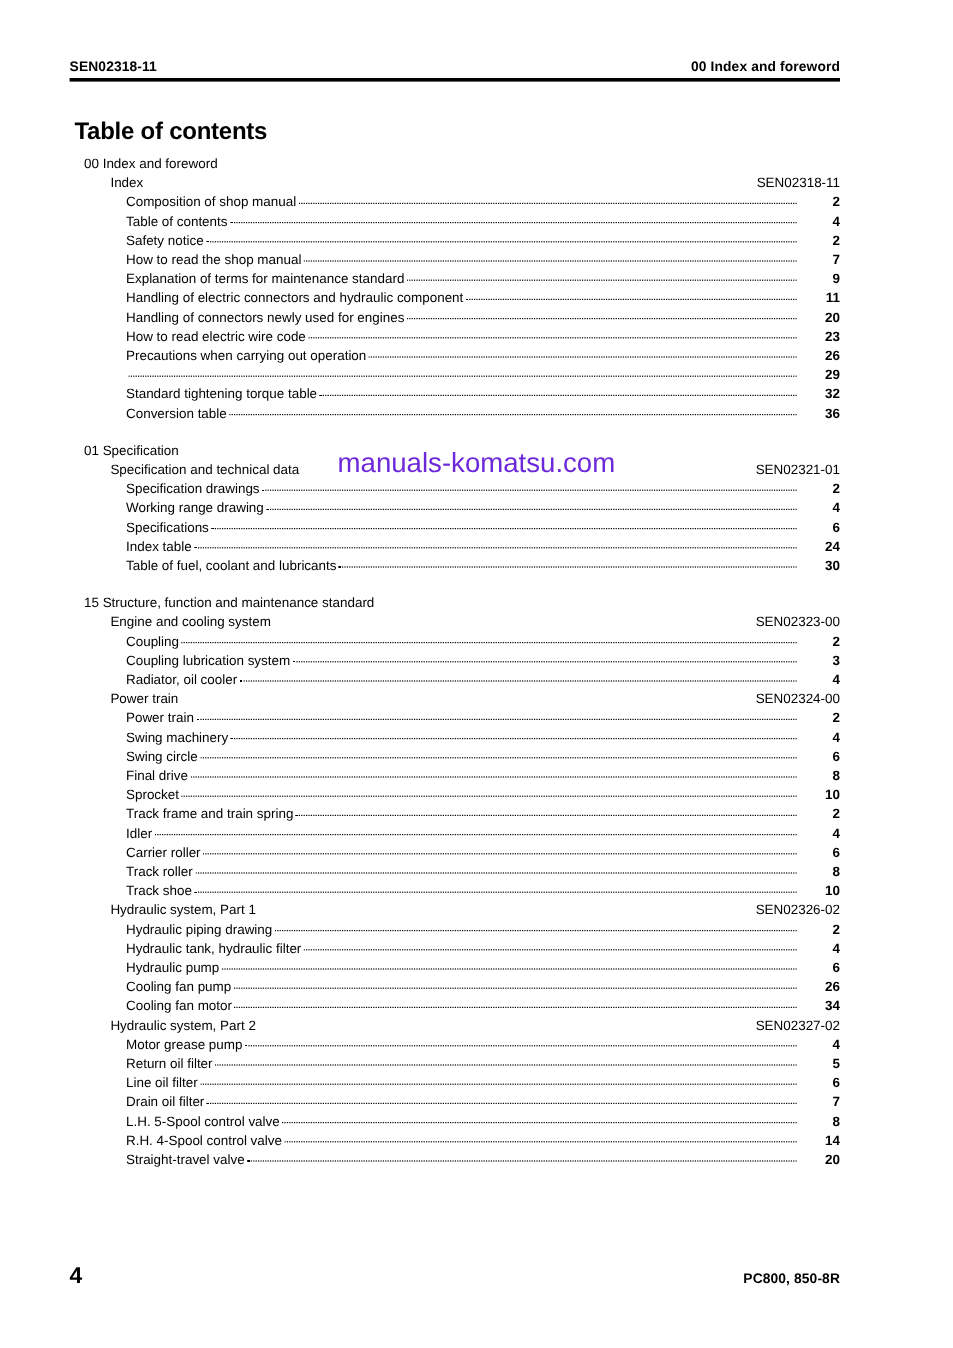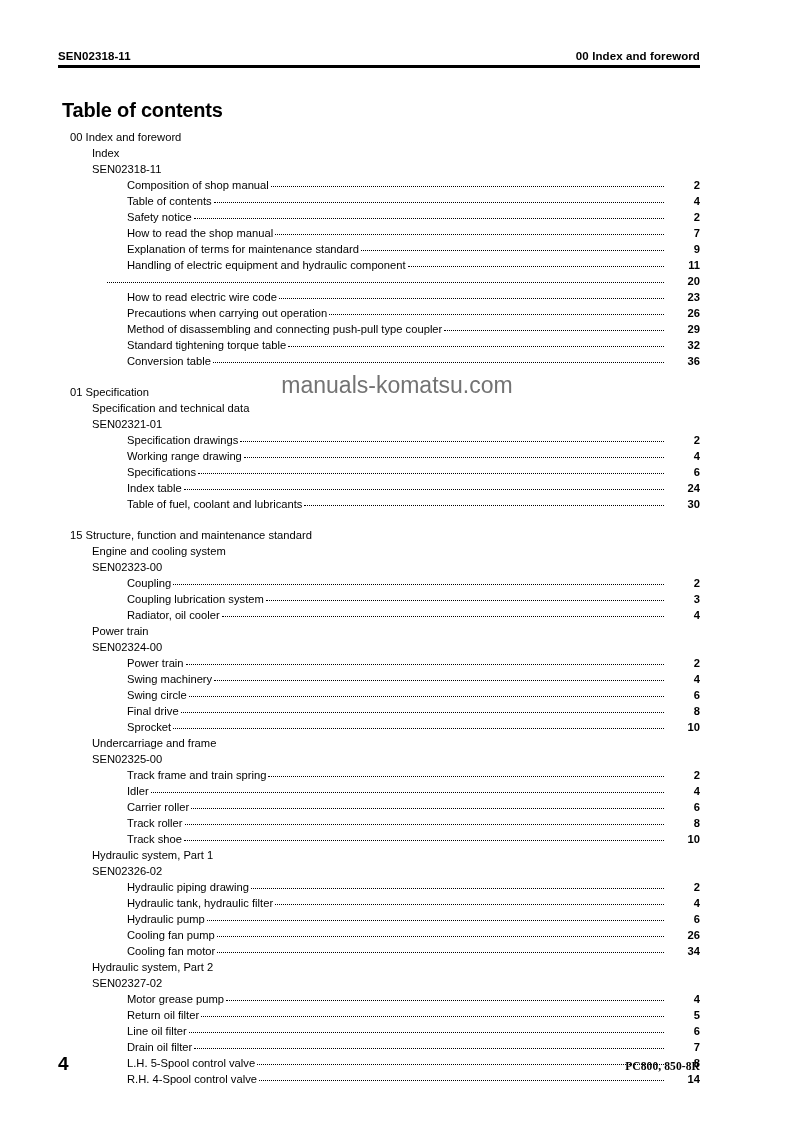--- a/index.html
+++ b/index.html
@@ -64,25 +64,24 @@
     margin-top: 15px;
   }
   .section-title {
     padding-left: 12px;
     line-height: 16px;
     font-size: 11.2px;
     white-space: nowrap;
   }
   .subsection {
     display: flex;
-    align-items: flex-start;
+    align-items: center;
     padding-left: 34px;
     line-height: 16px;
     white-space: nowrap;
-    flex-direction: column;
   }
   .subsection .sub-name {
     flex: 0 1 auto;
   }
   .subsection .sub-fill {
     flex: 1 1 auto;
     min-width: 6px;
   }
   .subsection .sub-code {
     flex: 0 0 auto;
@@ -90,21 +89,20 @@
   }
   .entry {
     display: flex;
     align-items: baseline;
     padding-left: 47px;
     line-height: 16px;
     white-space: nowrap;
   }
   .entry .entry-name {
     flex: 0 1 auto;
-    margin-left: 22px;
   }
   .entry .leader {
     flex: 1 1 auto;
     position: relative;
     min-width: 8px;
     height: 11px;
     margin: 0 2px;
     overflow: hidden;
   }
   .entry .leader::after {
@@ -122,21 +120,21 @@
   }
 
   
   .watermark {
     position: absolute;
     left: 0;
     top: 372px;
     width: 794px;
     text-align: center;
     font-size: 23px;
-    color: #737373;
+    color: #6d28d9;
     letter-spacing: 0px;
     pointer-events: none;
   }
 
   
   .footer {
     position: absolute;
     left: 58px;
     top: 1053px;
     width: 642px;
@@ -145,21 +143,20 @@
     align-items: baseline;
   }
   .footer-page {
     font-size: 19px;
     font-weight: bold;
   }
   .footer-model {
     font-size: 11.5px;
     font-weight: bold;
     letter-spacing: 0.1px;
-    font-family: Liberation Serif, serif;
   }
 </style>
 </head>
 <body>
 
 <div class="page">
 
   <div class="header">
     <div class="header-row">
       <span>SEN02318-11</span>
@@ -197,40 +194,40 @@
           <span class="entry-name">How to read the shop manual</span>
           <span class="leader"></span>
           <span class="entry-page">7</span>
         </div>
         <div class="entry">
           <span class="entry-name">Explanation of terms for maintenance standard</span>
           <span class="leader"></span>
           <span class="entry-page">9</span>
         </div>
         <div class="entry">
-          <span class="entry-name">Handling of electric equipment and hydraulic component</span>
+          <span class="entry-name">Handling of electric connectors and hydraulic component</span>
           <span class="leader"></span>
           <span class="entry-page">11</span>
         </div>
         <div class="entry">
+          <span class="entry-name">Handling of connectors newly used for engines</span>
           <span class="leader"></span>
           <span class="entry-page">20</span>
         </div>
         <div class="entry">
           <span class="entry-name">How to read electric wire code</span>
           <span class="leader"></span>
           <span class="entry-page">23</span>
         </div>
         <div class="entry">
           <span class="entry-name">Precautions when carrying out operation</span>
           <span class="leader"></span>
           <span class="entry-page">26</span>
         </div>
         <div class="entry">
-          <span class="entry-name">Method of disassembling and connecting push-pull type coupler</span>
           <span class="leader"></span>
           <span class="entry-page">29</span>
         </div>
         <div class="entry">
           <span class="entry-name">Standard tightening torque table</span>
           <span class="leader"></span>
           <span class="entry-page">32</span>
         </div>
         <div class="entry">
           <span class="entry-name">Conversion table</span>
@@ -315,25 +312,20 @@
         </div>
         <div class="entry">
           <span class="entry-name">Final drive</span>
           <span class="leader"></span>
           <span class="entry-page">8</span>
         </div>
         <div class="entry">
           <span class="entry-name">Sprocket</span>
           <span class="leader"></span>
           <span class="entry-page">10</span>
-        </div>
-        <div class="subsection">
-          <span class="sub-name">Undercarriage and frame</span>
-          <span class="sub-fill"></span>
-          <span class="sub-code">SEN02325-00</span>
         </div>
         <div class="entry">
           <span class="entry-name">Track frame and train spring</span>
           <span class="leader"></span>
           <span class="entry-page">2</span>
         </div>
         <div class="entry">
           <span class="entry-name">Idler</span>
           <span class="leader"></span>
           <span class="entry-page">4</span>

